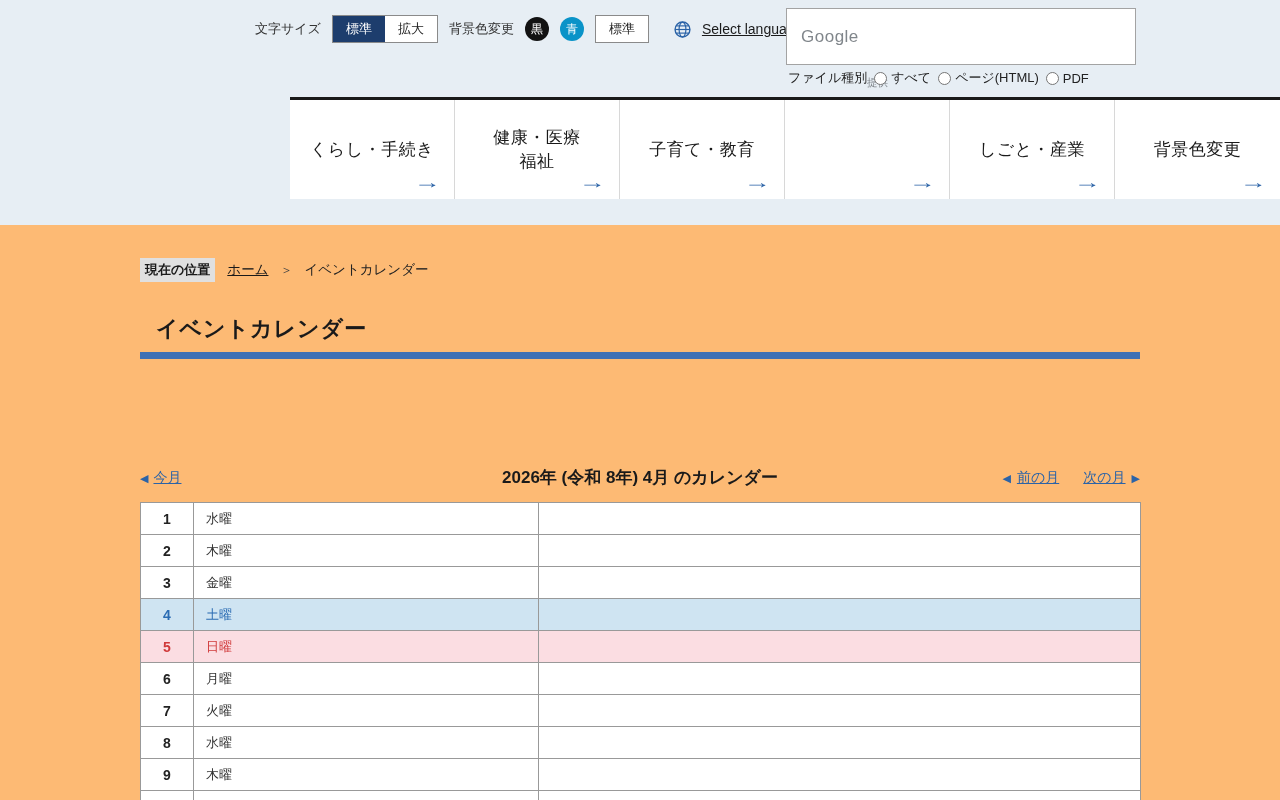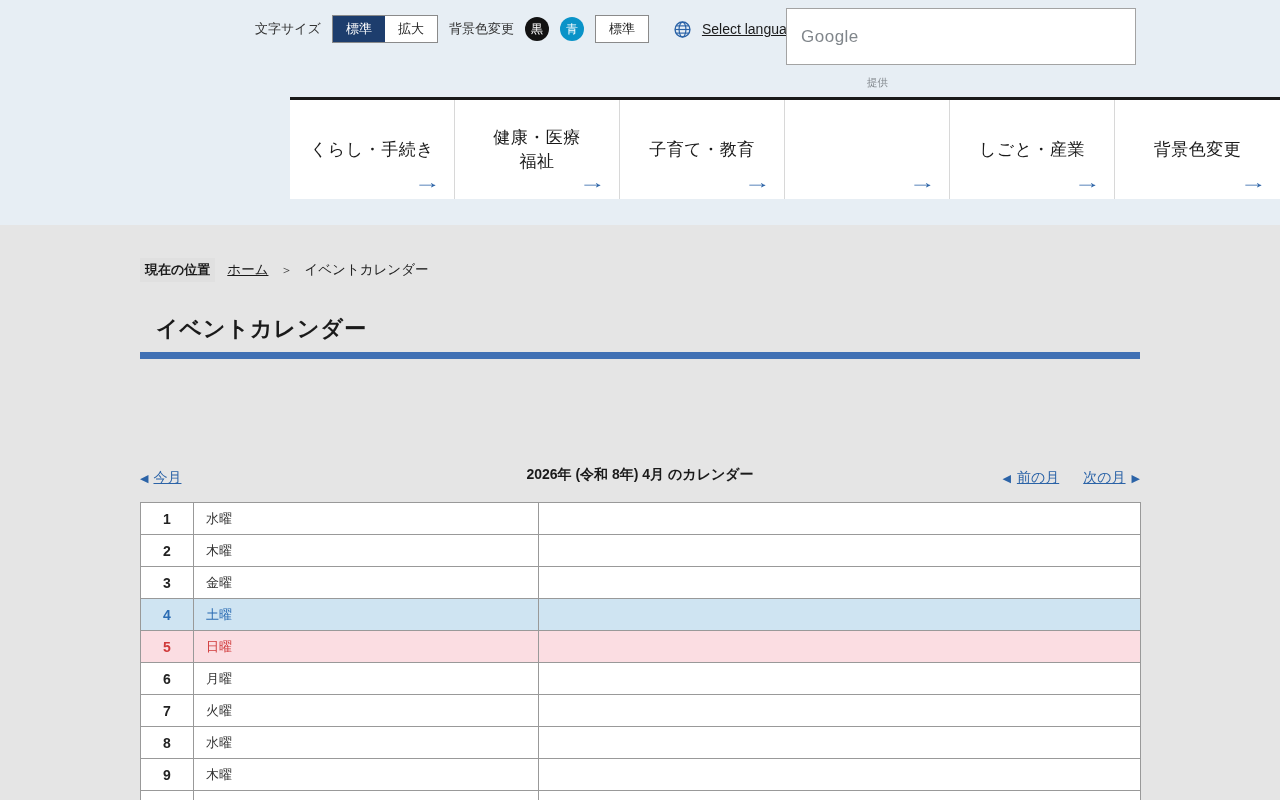--- a/index.html
+++ b/index.html
@@ -1,18 +1,18 @@
 <!DOCTYPE html>
 <html><head>
 <meta charset="utf-8">
 <style>
   * { margin:0; padding:0; box-sizing:border-box; }
   html,body { width:1280px; height:800px; overflow:hidden; background:#fff;
     font-family:"Liberation Sans","DejaVu Sans",sans-serif; }
-  .page { position:relative; width:1280px; height:800px; background:#e5e5e5; overflow:hidden; }
+  .page { position:relative; width:1280px; height:800px; background:#fdba74; overflow:hidden; }
 
   
   .header-bg { position:absolute; left:0; top:0; width:1280px; height:225px; background:#e7eef4; }
 
   .top-controls { position:absolute; left:255px; top:15px; height:28px; display:flex; align-items:center; gap:11px; }
   .ctrl-label { font-size:13px; color:#333; }
   .seg { display:inline-flex; border:1px solid #8a8a8a; background:#fff; }
   .seg-btn { font-size:13px; padding:4px 13px; background:#fff; color:#222; border:none; cursor:pointer; }
   .seg-btn.active { background:#1d3d6d; color:#fff; }
   .circle-btn { width:24px; height:24px; border-radius:50%; border:none; color:#fff; font-size:12px; display:flex; align-items:center; justify-content:center; cursor:pointer; padding:0; }
@@ -51,21 +51,21 @@
   .bc-current { color:#222; }
 
   .page-title { position:absolute; left:156px; top:314px; font-size:22px; font-weight:bold; color:#1a1a1a; letter-spacing:1px; }
   .title-bar { position:absolute; left:140px; top:352px; width:1000px; height:7px; background:#4070b4; }
 
   .switch-btn { position:absolute; left:930px; top:398px; width:210px; height:34px; background:#edeff2; border:none; display:flex; align-items:center; justify-content:center; gap:9px; font-size:14px; color:#222; cursor:pointer; }
 
   .cal-nav { position:absolute; left:140px; top:466px; width:1000px; height:26px; }
   .cal-nav-left { position:absolute; left:0; top:3px; display:flex; align-items:center; gap:5px; }
   .cal-nav-right { position:absolute; right:0; top:3px; display:flex; align-items:center; gap:6px; }
-  .cal-title { position:absolute; left:0; width:100%; text-align:center; top:0; font-size:14px; font-weight:bold; color:#1a1a1a; }
+  .cal-title { position:absolute; left:0; width:100%; text-align:center; top:0; font-size:17px; font-weight:bold; color:#1a1a1a; }
   .tri { color:#2b63a7; font-size:11px; }
   .cal-link { color:#2b63a7; font-size:14px; text-decoration:underline; cursor:pointer; }
   .cal-nav-right .gap { width:12px; }
 
   .cal-table { position:absolute; left:140px; top:502px; width:1000px; border-collapse:collapse; table-layout:fixed; }
   .cal-table td { border:1px solid #999; height:32px; background:#fff; }
   td.cal-day { width:53px; text-align:center; font-size:14px; font-weight:bold; color:#222; }
   td.cal-weekday { width:345px; padding-left:12px; font-size:13px; color:#333; }
   td.cal-events { width:602px; }
   tr.saturday td { background:#cfe4f2; }
@@ -100,20 +100,35 @@
         </svg>
       </span>
       <a class="lang-link">Select language</a>
     </div>
 
     <div class="search-box">
       <span class="g-logo">Google</span>
       <span class="g-provided">提供</span>
     </div>
 
+    <div class="file-type-row">
+      <span>ファイル種別</span>
+      <span class="ft-opt">
+        <span class="radio"></span>
+        <span>すべて</span>
+      </span>
+      <span class="ft-opt">
+        <span class="radio"></span>
+        <span>ページ(HTML)</span>
+      </span>
+      <span class="ft-opt">
+        <span class="radio"></span>
+        <span>PDF</span>
+      </span>
+    </div>
 
 
     <nav class="main-nav">
         <a class="nav-item">
           <span class="nav-label">くらし・手続き</span>
           <span class="nav-arrow">→</span>
         </a>
         <a class="nav-item">
           <span class="nav-label">健康・医療
 福祉</span>

